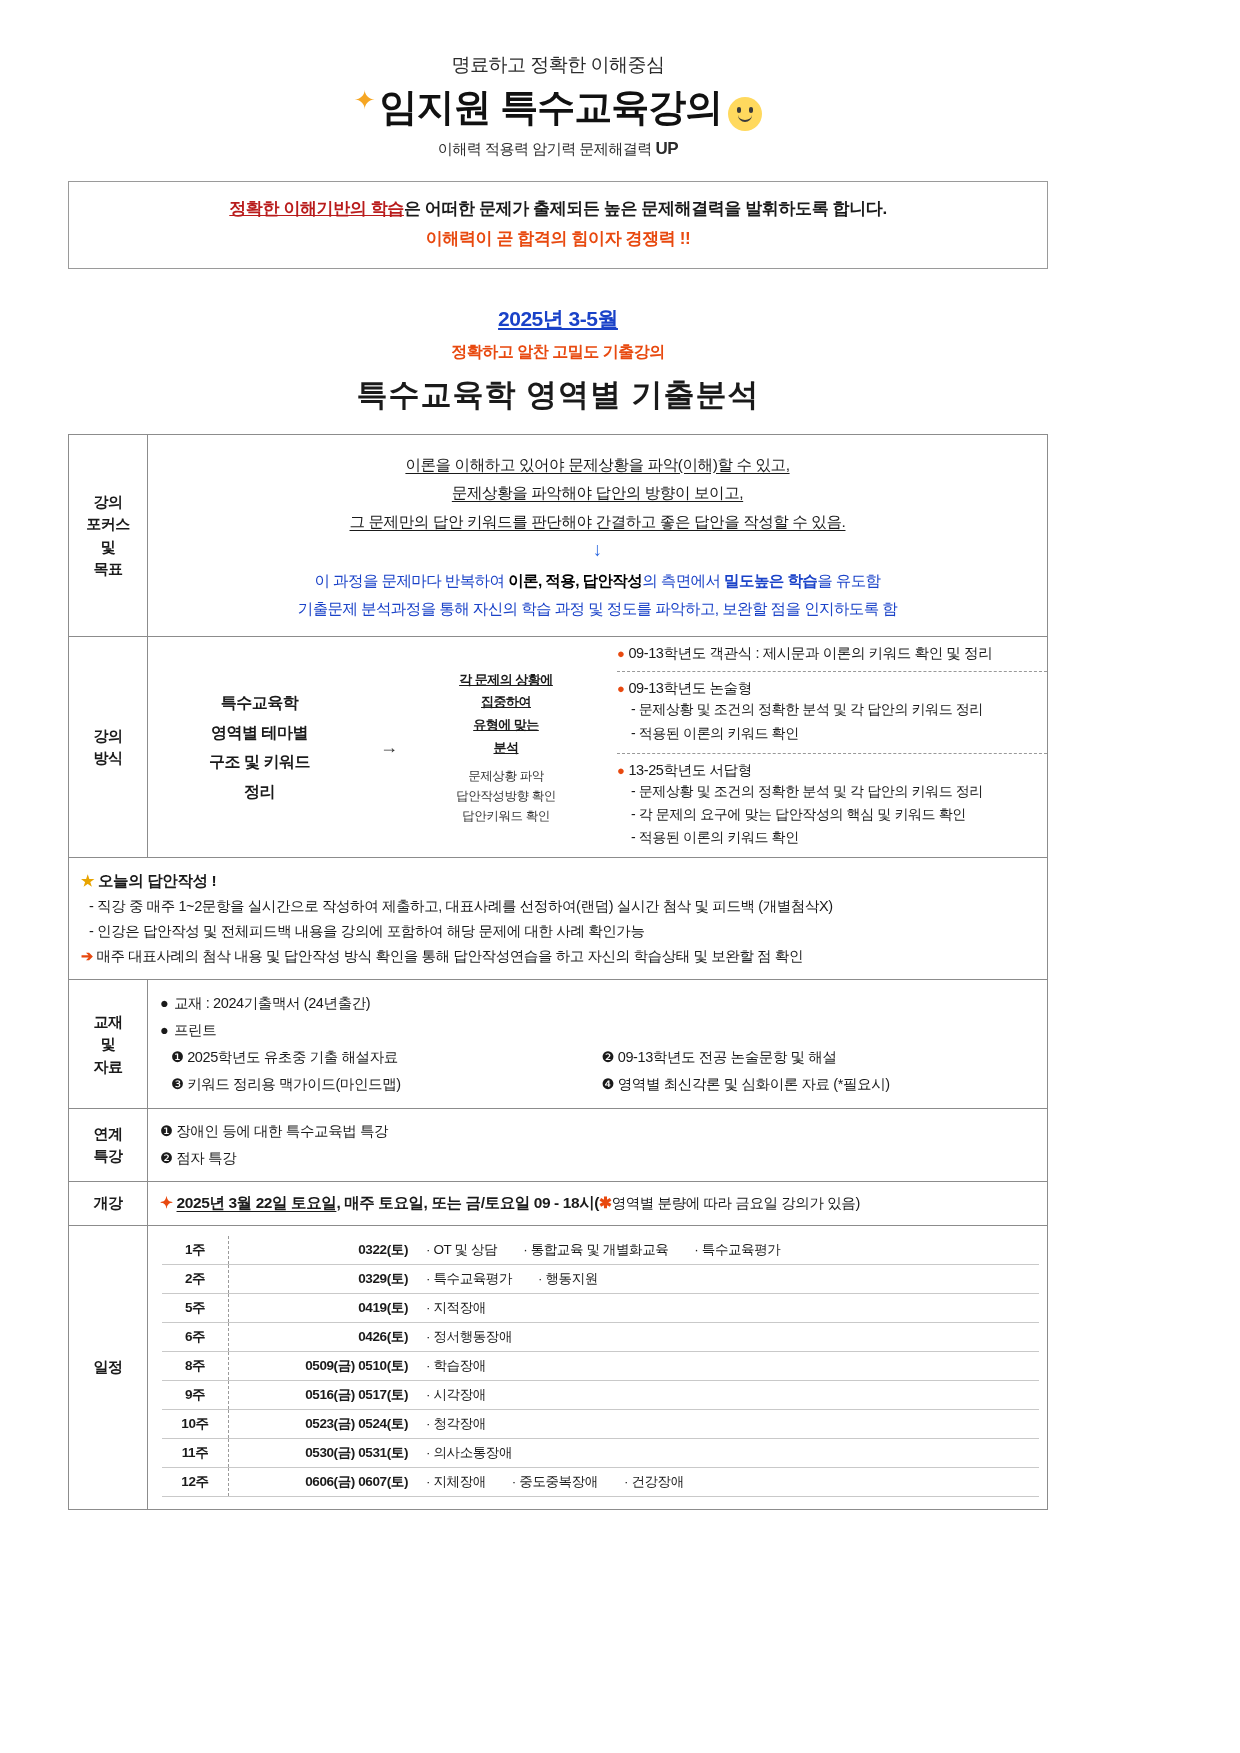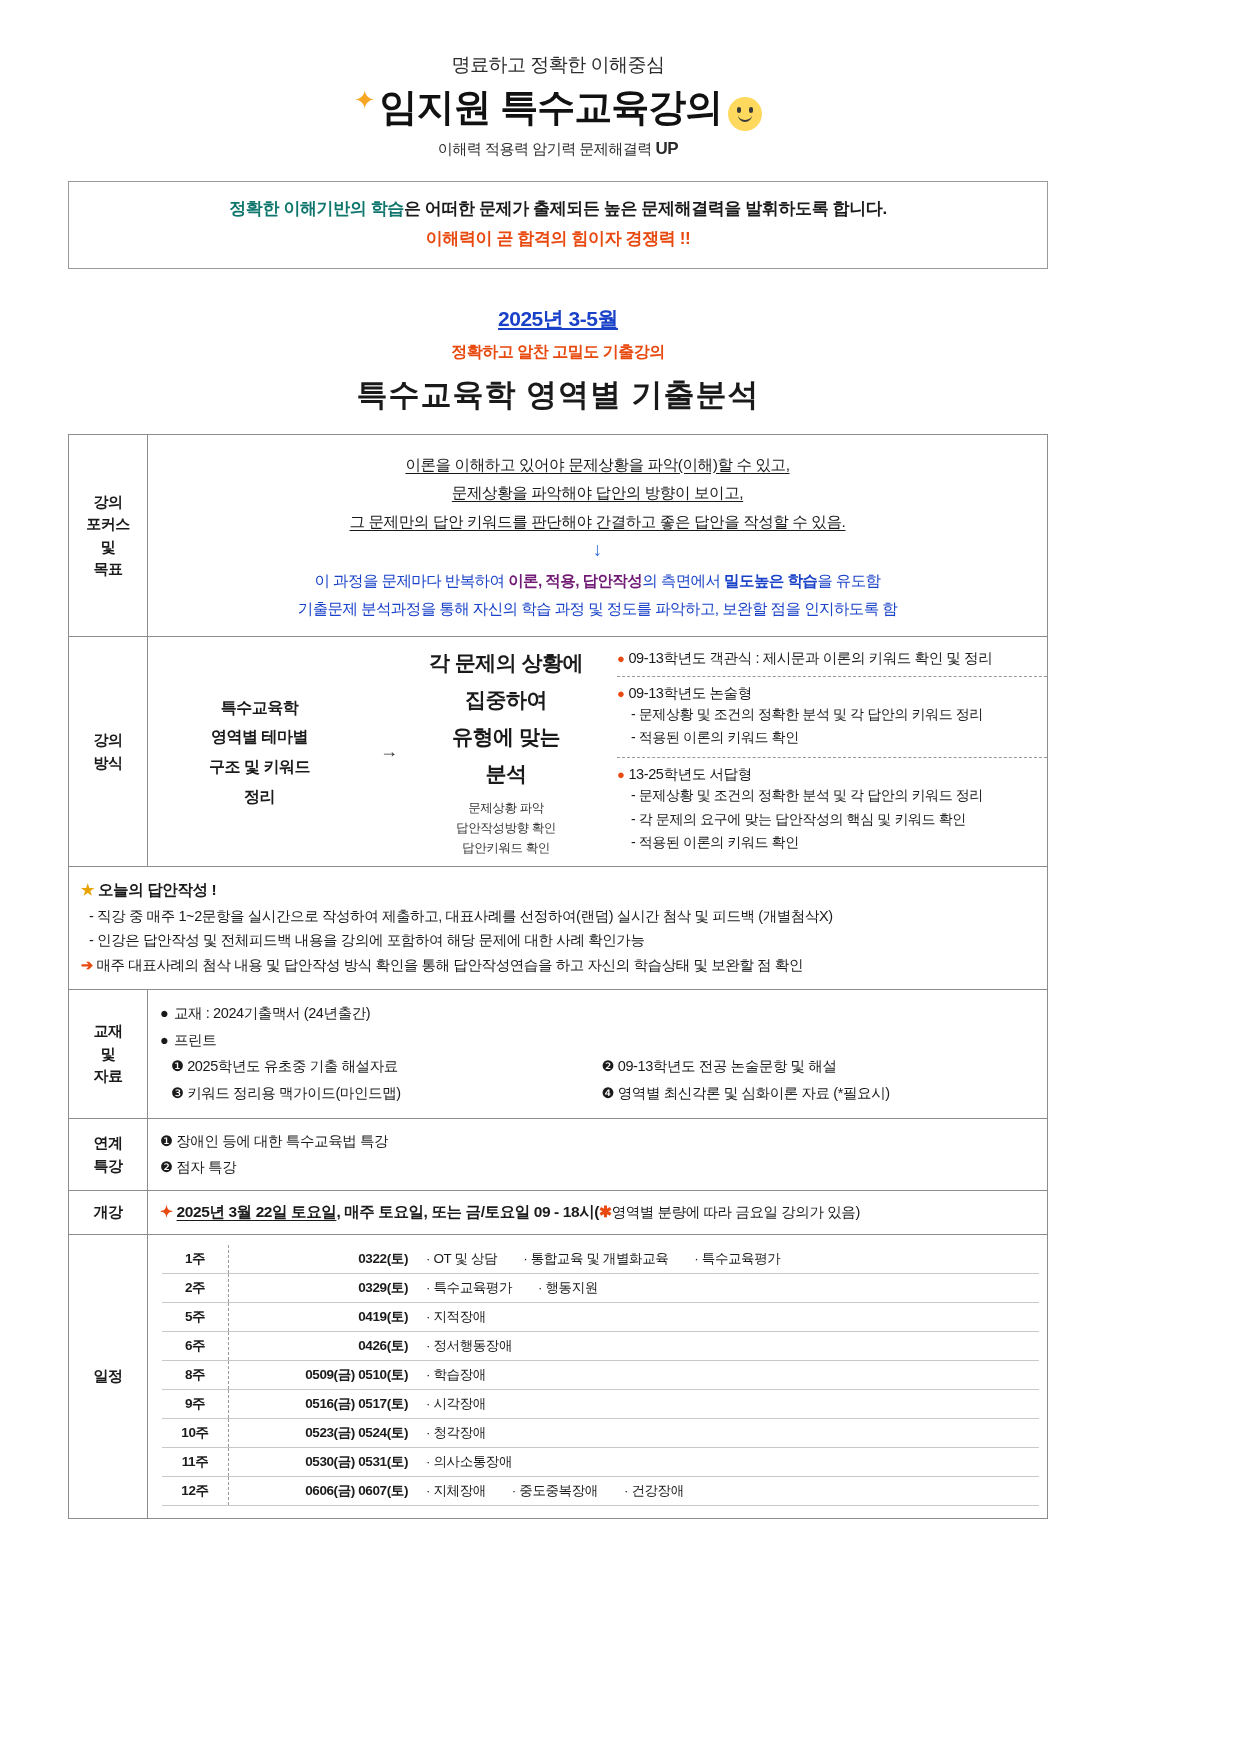--- a/index.html
+++ b/index.html
@@ -26,51 +26,51 @@
   .smiley i { position:absolute; width:14px; height:7px; border-bottom:2px solid #3a3a3a; border-radius:0 0 10px 10px; bottom:9px; left:10px; }
   .hdr-sub2 { margin-top:6px; font-size:15px; color:#2b2b2b; letter-spacing:-0.5px; }
   .hdr-sub2 b { font-size:17px; }
 
   
   .notice {
     margin:22px 0 0 0; border:1px solid #9a9a9a; padding:14px 10px 15px 10px; text-align:center; line-height:1.55;
   }
   .notice .l1 { font-size:17px; font-weight:bold; letter-spacing:-0.4px; }
   .notice .l2 { font-size:17px; font-weight:bold; color:#e8490f; letter-spacing:-0.4px; margin-top:4px; }
-  .orange { color:#0f766e; }
+  .orange { color:#b91c1c;text-decoration:underline; }
 
   
   .tblock { text-align:center; margin-top:36px; }
   .t-year { font-size:21px; font-weight:bold; color:#1a42c8; text-decoration:underline; letter-spacing:-0.5px; }
   .t-desc { font-size:16px; font-weight:bold; color:#e8490f; margin-top:9px; letter-spacing:-0.5px; }
   .t-main { font-size:31px; font-weight:bold; margin-top:11px; letter-spacing:1px; }
 
   
   table.main { width:100%; border-collapse:collapse; margin-top:18px; table-layout:fixed; }
   table.main > tbody > tr > td { border:1px solid #8c8c8c; vertical-align:middle; }
   td.lbl {
     width:76px; text-align:center; font-weight:bold; font-size:15px; line-height:1.5; letter-spacing:-0.5px;
   }
 
   
   .focus { padding:16px 10px 14px 10px; text-align:center; }
   .focus .fl { font-size:15.5px; line-height:1.85; letter-spacing:-0.4px; }
   .focus .fl u { text-underline-offset:3px; }
   .arrow-down { color:#2f6be0; font-size:19px; margin:2px 0 6px 0; }
   .focus .bl { font-size:15.5px; line-height:1.8; color:#1a42c8; letter-spacing:-0.6px; }
-  .focus .bl .ob { color:#701a75; font-weight:bold; }
+  .focus .bl .ob { color:#000000; font-weight:bold; }
   .focus .bl .bb { font-weight:bold; }
 
   
   table.inner { width:100%; border-collapse:collapse; table-layout:fixed; }
   table.inner td { vertical-align:middle; }
   .m-col1 { width:215px; text-align:center; font-size:16px; font-weight:bold; line-height:1.85; letter-spacing:-0.5px; padding:10px 4px; }
   .m-arrow { width:34px; text-align:center; font-size:18px; color:#333; }
   .m-col2 { width:190px; text-align:center; padding:8px 4px; }
-  .m-col2 .big { font-size:21px; font-weight:bold; line-height:1.75; letter-spacing:-0.5px; }
+  .m-col2 .big { font-size:13px; font-weight:bold; line-height:1.75; letter-spacing:-0.5px;text-decoration:underline; }
   .m-col2 .small { font-size:12.5px; color:#333; line-height:1.6; margin-top:6px; letter-spacing:-0.4px; }
   .m-col3 { padding:0 0 0 12px; }
   .m-seg { padding:7px 0 8px 0; }
   .m-seg.dashed-b { border-bottom:1px dashed #999; }
   .m-seg .head { font-size:14.5px; letter-spacing:-0.4px; }
   .m-seg .head .dot { color:#e8490f; font-size:13px; margin-right:4px; }
   .m-seg .sub { font-size:14px; letter-spacing:-0.4px; line-height:1.65; padding-left:14px; }
 
   
   .answer { padding:10px 12px 11px 12px; font-size:14.5px; line-height:1.7; letter-spacing:-0.4px; }

